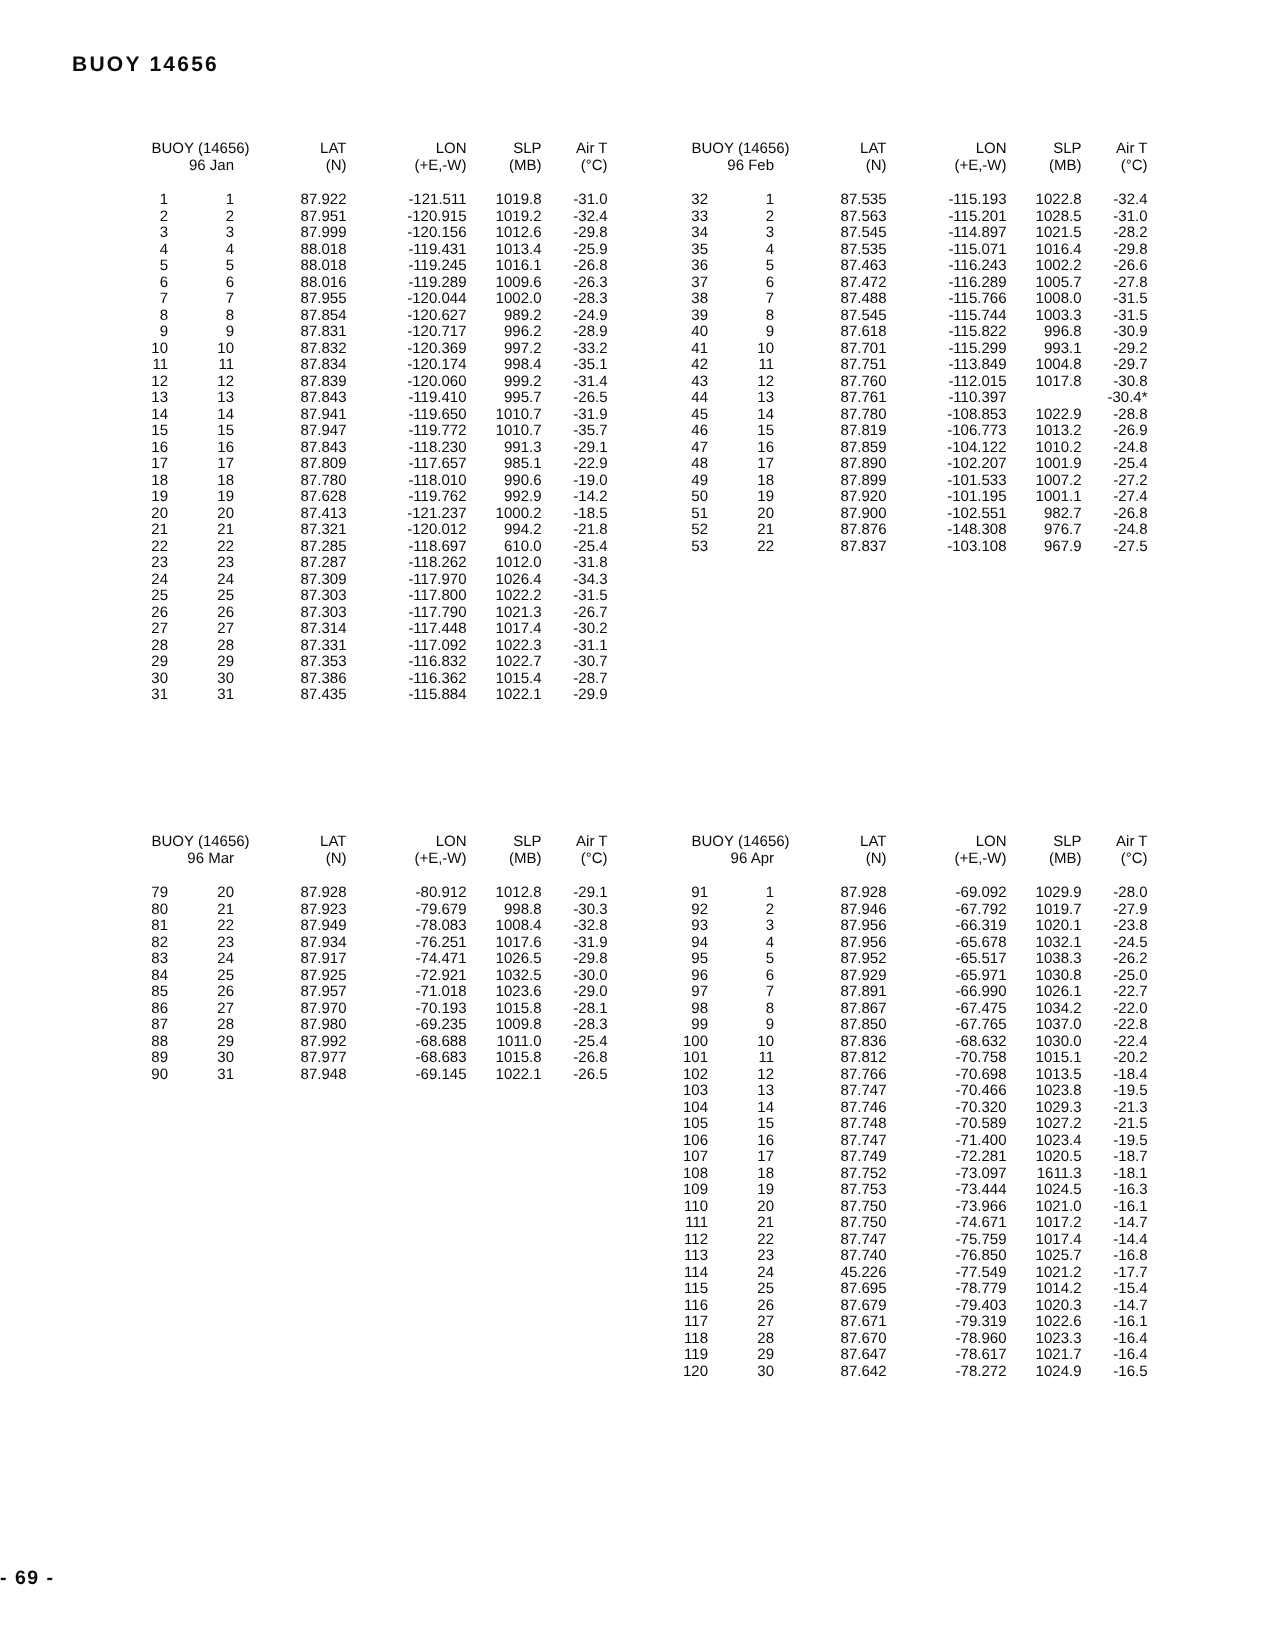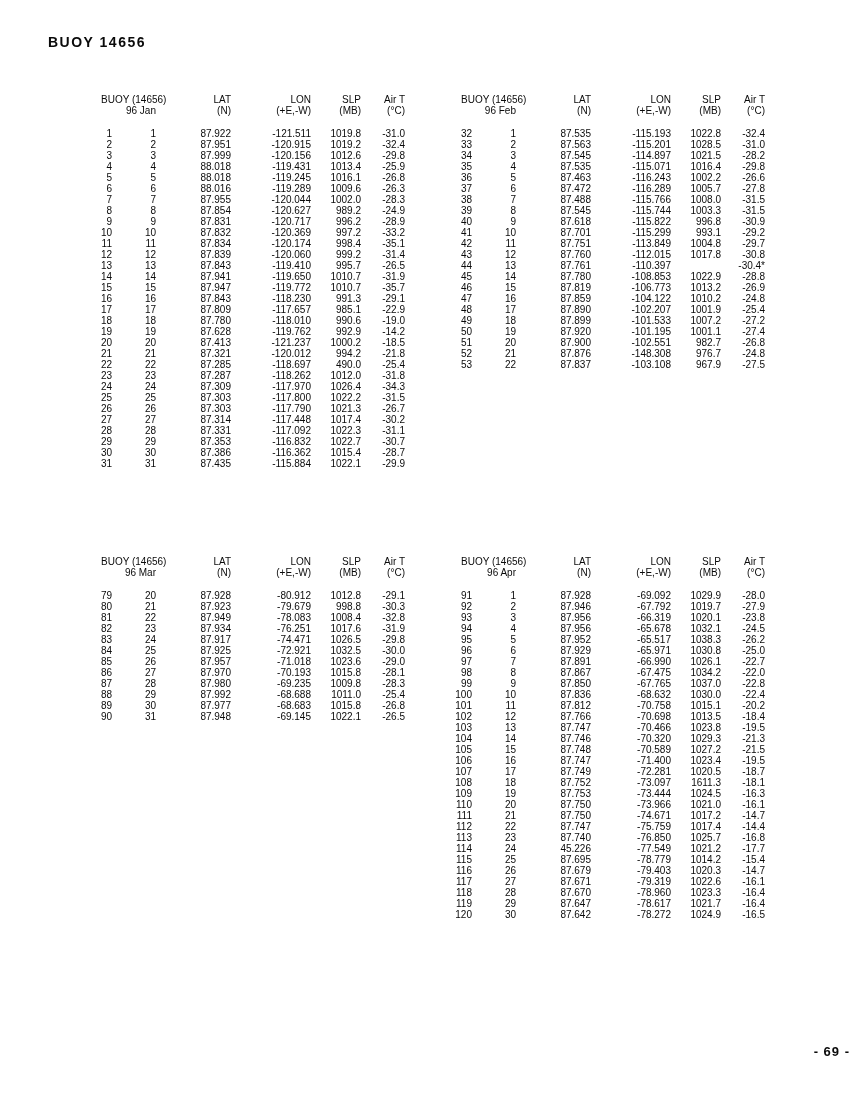--- a/index.html
+++ b/index.html
@@ -69,21 +69,21 @@
   table.data tbody::before {
     content: "";
     display: table-row;
     height: 12px;
   }
   .page-number {
     position: absolute;
     top: 1044px;
     left: 0;
     right: 0;
-    text-align: right;
+    text-align: left;
     font-size: 13px;
     font-weight: bold;
     letter-spacing: 1px;
   }
 </style>
 </head>
 <body>
 
 <div class="sheet">
 
@@ -282,21 +282,21 @@
             <td>87.321</td>
             <td>-120.012</td>
             <td>994.2</td>
             <td>-21.8</td>
           </tr>
           <tr>
             <td>22</td>
             <td>22</td>
             <td>87.285</td>
             <td>-118.697</td>
-            <td>490.0</td>
+            <td>610.0</td>
             <td>-25.4</td>
           </tr>
           <tr>
             <td>23</td>
             <td>23</td>
             <td>87.287</td>
             <td>-118.262</td>
             <td>1012.0</td>
             <td>-31.8</td>
           </tr>

